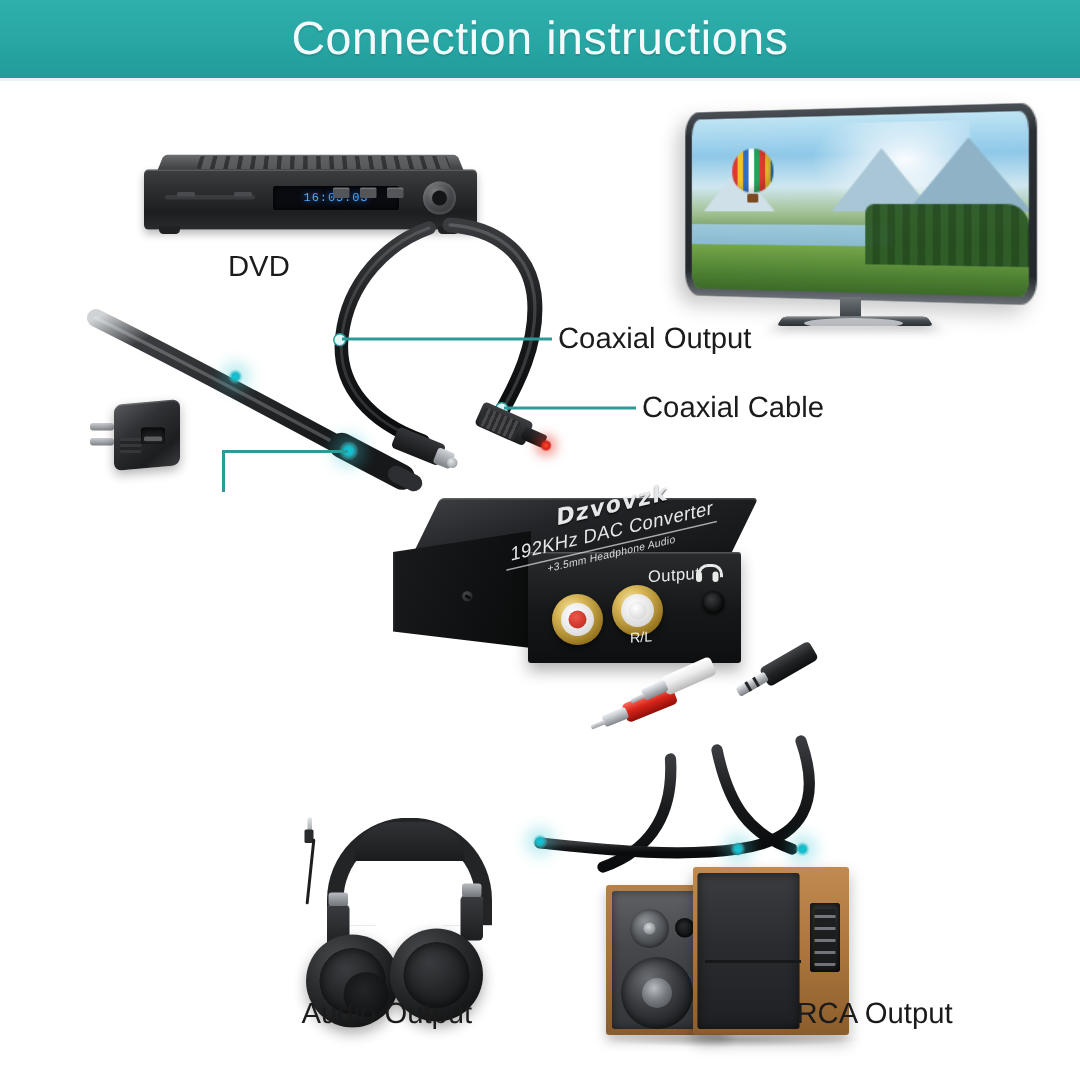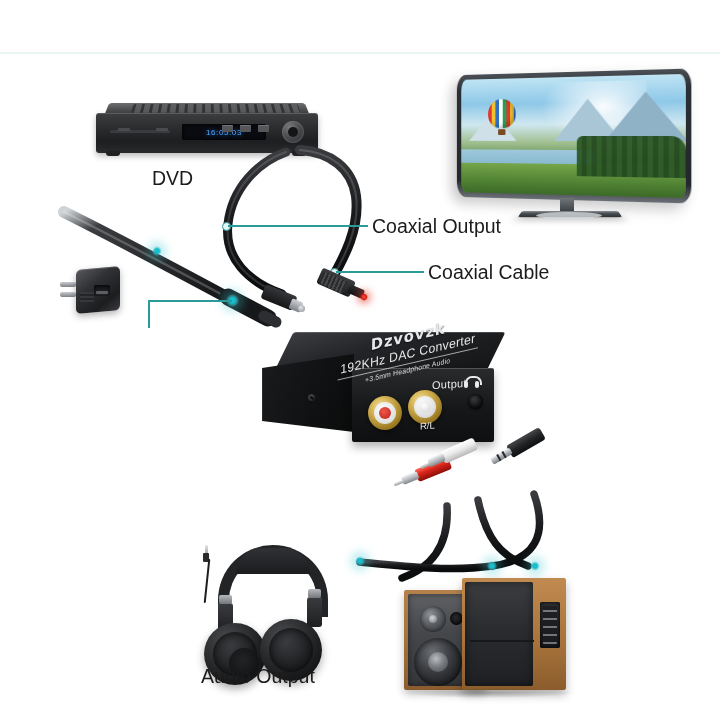--- a/index.html
+++ b/index.html
@@ -51,21 +51,21 @@
   .dvd-body{
     position:absolute;left:0;top:13px;width:222px;height:40px;
     background:linear-gradient(180deg,#3d3e40 0%, #2b2c2e 38%, #1d1e20 72%, #2a2b2d 100%);
     border-radius:3px;box-shadow:inset 0 1px 0 rgba(255,255,255,.16), 0 3px 6px rgba(0,0,0,.28);
   }
   .dvd-disp{
     position:absolute;left:86px;top:24px;width:84px;height:16px;
     background:#0a0b10;border-radius:2px;box-shadow:inset 0 0 4px #000;
     display:flex;align-items:center;justify-content:center;
   }
-  .dvd-disp span{color:#4ea8ff;font-family:Liberation Sans, sans-serif;font-size:8px;letter-spacing:.6px;text-shadow:0 0 5px #2f7fe0;}
+  .dvd-disp span{color:#4ea8ff;font-family:Liberation Mono, monospace;font-size:8px;letter-spacing:.6px;text-shadow:0 0 5px #2f7fe0;}
   .dvd-knob{
     position:absolute;left:186px;top:21px;width:22px;height:22px;border-radius:50%;
     background:radial-gradient(circle at 36% 30%, #7b7c7e 0%, #46474a 50%, #262729 100%);
     box-shadow:inset 0 0 3px rgba(255,255,255,.3);
   }
   .dvd-knob:after{content:"";position:absolute;left:6px;top:6px;width:10px;height:10px;border-radius:50%;background:#141517;}
   .dvd-btn{position:absolute;top:25px;width:11px;height:7px;border-radius:1px;background:#55565a;box-shadow:inset 0 1px 0 rgba(255,255,255,.18);}
   .dvd-tiny{position:absolute;top:28px;width:12px;height:3px;background:#4a4b4e;border-radius:1px;}
   .dvd-foot{position:absolute;top:51px;width:14px;height:5px;background:#202123;border-radius:0 0 3px 3px;}
   .dvd-slot{position:absolute;left:14px;top:30px;width:60px;height:3px;background:#3a3b3e;border-radius:2px;}
@@ -270,20 +270,23 @@
   .spk-b-vent:after{content:"";position:absolute;left:3px;top:4px;width:14px;height:38px;
     background:repeating-linear-gradient(0deg,#8d9095 0 2px, #1a1b1d 2px 8px);border-radius:1px;opacity:.75;}
   .spk-shadow{position:absolute;left:0;top:110px;width:170px;height:10px;border-radius:50%;
     background:radial-gradient(ellipse at center, rgba(0,0,0,.22) 0%, rgba(0,0,0,0) 72%);}
 </style>
 </head>
 <body>
 
 <div id="stage">
 
+  <div class="header">
+    <div class="header-title">Connection instructions</div>
+  </div>
   <div class="header-underline"></div>
 
   <div class="dvd">
     <div class="dvd-top">
       <div class="dvd-vents"></div>
     </div>
     <div class="dvd-body"></div>
     <div class="dvd-slot"></div>
     <div class="dvd-tiny" style="left:22px;"></div>
     <div class="dvd-tiny" style="left:60px;"></div>
@@ -465,14 +468,15 @@
       </div>
     </div>
     <div class="spk-b">
       <div class="spk-b-grill">
         <div class="spk-b-line"></div>
       </div>
       <div class="spk-b-vent"></div>
     </div>
     <div class="spk-shadow"></div>
   </div>
+  <div class="label" style="left:531px;top:665px;">RCA Output</div>
 
 </div>
 
 </body></html>

